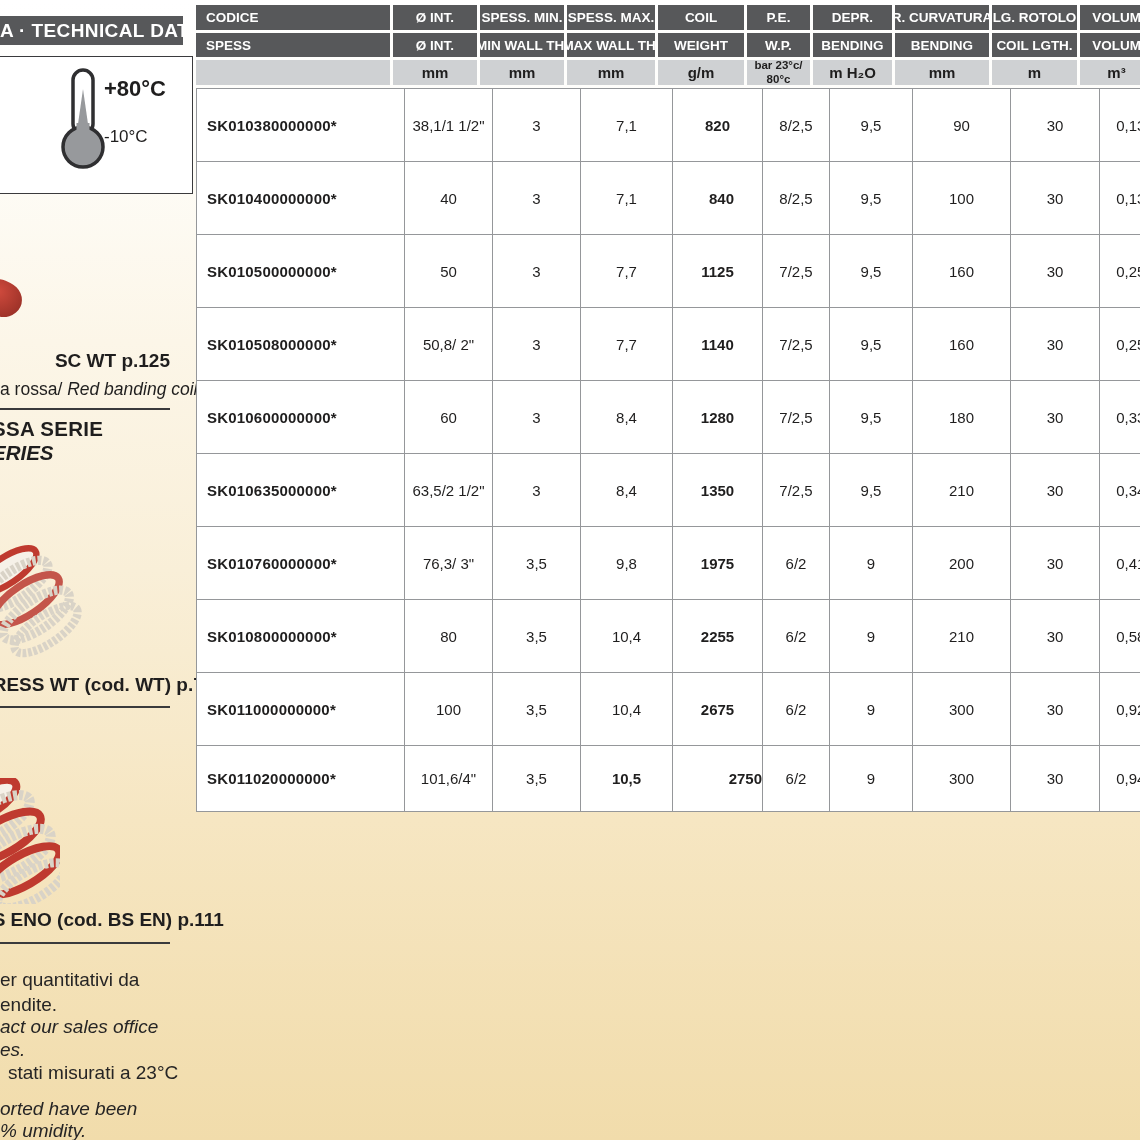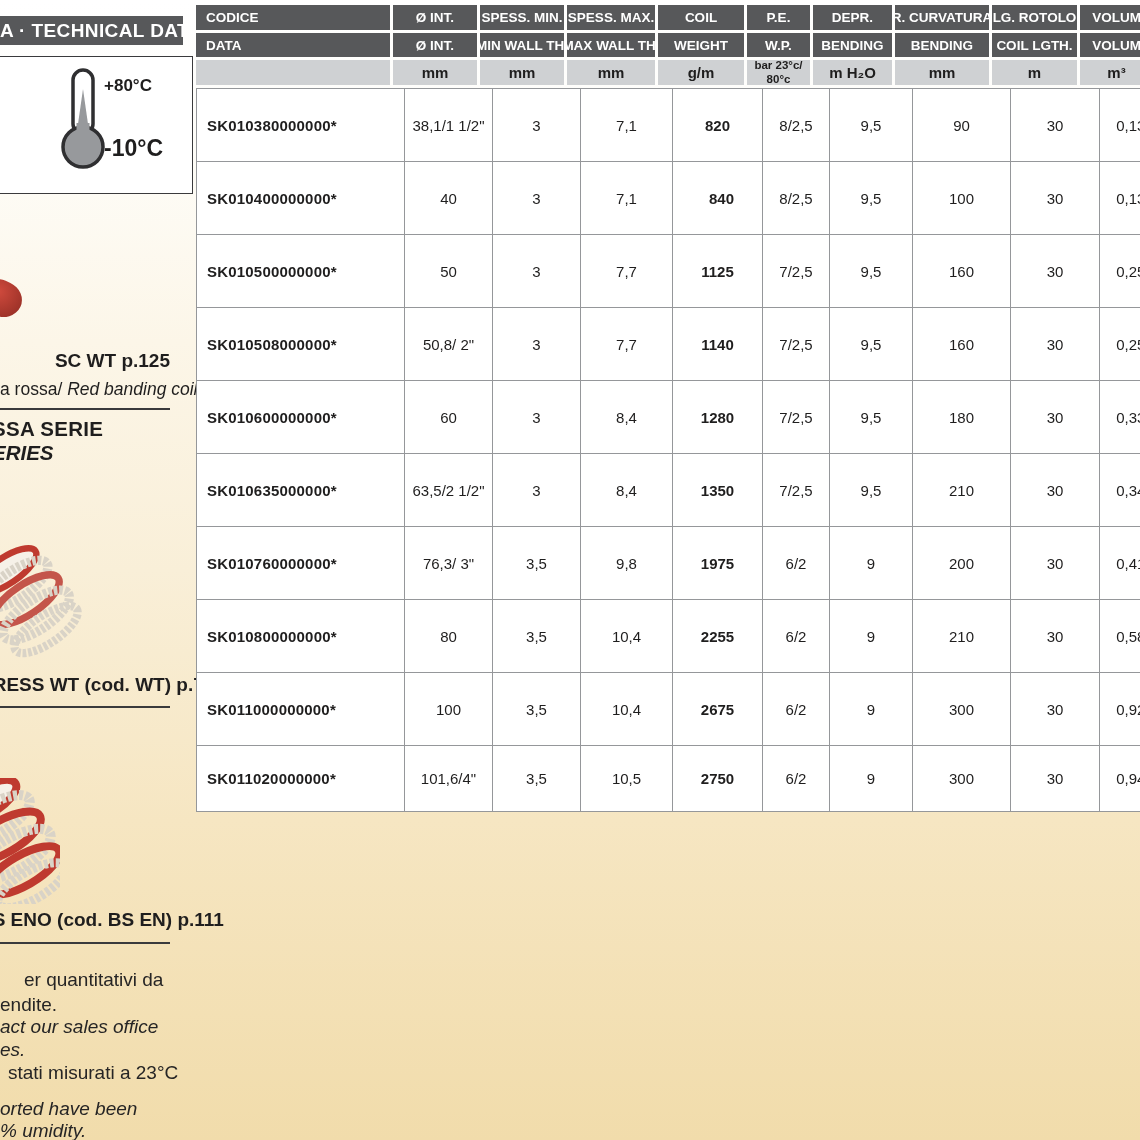--- a/index.html
+++ b/index.html
@@ -8,41 +8,41 @@
     font-family:"Liberation Sans","DejaVu Sans",sans-serif;
     color:#1f1e1e;
     background:linear-gradient(180deg,#ffffff 0%,#fefdf9 12%,#fcf6e8 30%,#f9efd8 50%,#f6e6c2 72%,#f1dcab 100%);
   }
   .abs{position:absolute;}
   
   .techbar{left:0;top:16px;width:183px;height:29px;background:#57585a;color:#fff;
     font-weight:bold;font-size:19px;line-height:29px;text-align:right;padding-right:9px;
     box-sizing:border-box;letter-spacing:.4px;white-space:nowrap;overflow:hidden;}
   .tempbox{left:-40px;top:56px;width:233px;height:138px;background:#fff;border:1.5px solid #3a3a3c;box-sizing:border-box;}
-  .tmax{left:104px;top:76px;font-size:17px;font-weight:bold;white-space:nowrap;}
-  .tmin{left:104px;top:127px;font-size:23px;font-weight:bold;white-space:nowrap;margin-top:8px;}
+  .tmax{left:104px;top:76px;font-size:22px;font-weight:bold;white-space:nowrap;}
+  .tmin{left:104px;top:127px;font-size:17px;font-weight:normal;white-space:nowrap;}
   .hose1{left:-18px;top:281px;width:40px;height:36px;border-radius:45% 55% 60% 40%;
     background:radial-gradient(circle at 35% 35%,#cf4a3d,#8e2b22);transform:rotate(25deg);}
   .ref{font-size:19px;font-weight:bold;text-align:right;white-space:nowrap;}
   .ref1{left:0;top:350px;width:170px;}
   .cap{left:0;top:379px;width:172px;font-size:17.5px;text-align:right;white-space:nowrap;}
   .cap i{font-style:italic;}
   .rule{height:1.5px;background:#3a3a3c;}
   .r1{left:0;top:408px;width:170px;}
   .series1{left:-8px;top:417px;font-size:20.5px;font-weight:bold;letter-spacing:.3px;white-space:nowrap;}
   .series2{left:-8px;top:441px;font-size:20.5px;font-weight:bold;font-style:italic;white-space:nowrap;}
   .hsvg2{left:-30px;top:542px;width:115px;height:120px;}
   .ref2{left:-20px;top:674px;width:190px;}
   .r2{left:0;top:706px;width:170px;}
   .hsvg3{left:-48px;top:778px;width:108px;height:126px;}
   .ref3{left:-20px;top:909px;width:197px;}
   .r3{left:0;top:942px;width:170px;}
   .note{font-size:19px;white-space:nowrap;color:#262525;}
   .note.it{font-style:italic;}
-  .n1{left:0;top:969px;margin-left:24px;} .n2{left:0;top:994px;} .n3{left:0;top:1016px;}
+  .n1{left:0;top:969px;} .n2{left:0;top:994px;} .n3{left:0;top:1016px;}
   .n4{left:0;top:1039px;} .n5{left:8px;top:1062px;} .n6{left:0;top:1098px;} .n7{left:0;top:1120px;}
   
   .theadwrap{left:196px;top:5px;width:944px;height:81px;overflow:hidden;}
   .thead{display:grid;width:957px;
     grid-template-columns:194px 84px 84px 88px 86px 63px 79px 94px 85px 73px;
     grid-template-rows:25px 24px 25px;column-gap:3px;row-gap:3px;}
   .hc{background:#57585a;color:#fff;font-weight:bold;font-size:13.5px;
     display:flex;align-items:center;justify-content:center;white-space:nowrap;overflow:hidden;}
   .hc.first{justify-content:flex-start;padding-left:10px;}
   .uc{background:#cfd1d3;color:#1f1e1e;font-weight:bold;font-size:15px;
@@ -123,21 +123,21 @@
       <div class="hc first">CODICE</div>
       <div class="hc">Ø INT.</div>
       <div class="hc">SPESS. MIN.</div>
       <div class="hc">SPESS. MAX.</div>
       <div class="hc">COIL</div>
       <div class="hc">P.E.</div>
       <div class="hc">DEPR.</div>
       <div class="hc">R. CURVATURA</div>
       <div class="hc">LG. ROTOLO</div>
       <div class="hc">VOLUM</div>
-      <div class="hc first">DATA</div>
+      <div class="hc first">SPESS</div>
       <div class="hc">Ø INT.</div>
       <div class="hc">MIN WALL TH.</div>
       <div class="hc">MAX WALL TH.</div>
       <div class="hc">WEIGHT</div>
       <div class="hc">W.P.</div>
       <div class="hc">BENDING</div>
       <div class="hc">BENDING</div>
       <div class="hc">COIL LGTH.</div>
       <div class="hc">VOLUM</div>
       <div class="uc"></div>
@@ -261,22 +261,22 @@
           <td style="width: 66px;">6/2</td>
           <td style="width: 82px;">9</td>
           <td style="width: 97px;">300</td>
           <td style="width: 88px;">30</td>
           <td style="width: 70px;">0,928</td>
         </tr>
         <tr>
           <td class="code" style="width: 197px;">SK011020000000*</td>
           <td style="width: 87px;">101,6/4"</td>
           <td style="width: 87px;">3,5</td>
-          <td style="width: 91px;">10,5</td>
-          <td class="bold" style="width: 89px;">2750</td>
+          <td style="width: 91px; font-weight: bold;">10,5</td>
+          <td class="bold" style="width: 89px; text-align: right;">2750</td>
           <td style="width: 66px;">6/2</td>
           <td style="width: 82px;">9</td>
           <td style="width: 97px;">300</td>
           <td style="width: 88px;">30</td>
           <td style="width: 70px;">0,942</td>
         </tr>
       </tbody>
     </table>
 </div>
 

